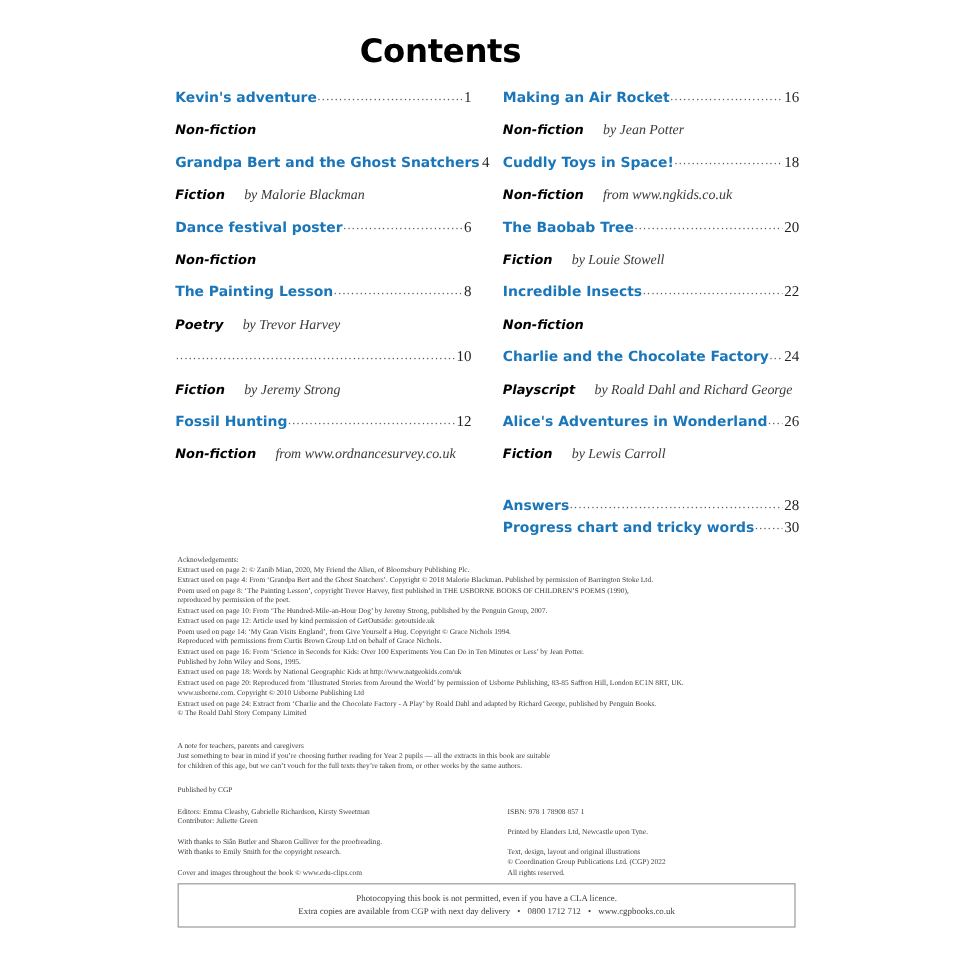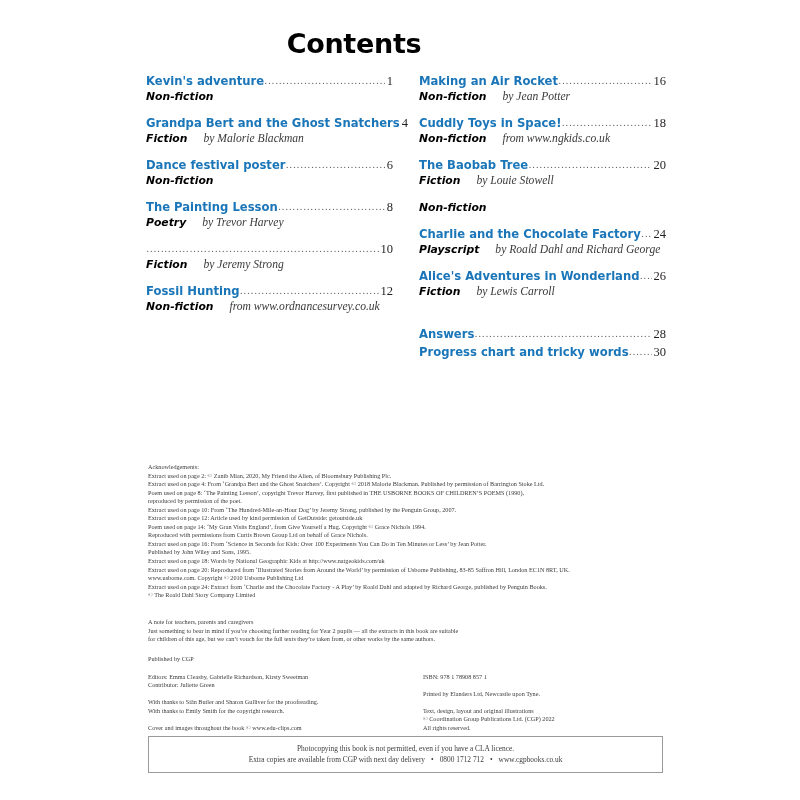--- a/index.html
+++ b/index.html
@@ -22,21 +22,21 @@
     position: absolute;
     left: 0; top: 0;
     width: 800px;
     height: 800px;
     background: #ffffff;
   }
 
   
   .contents-title {
     position: absolute;
-    left: 3px;
+    left: 16px;
     top: 28px;
     width: 702px;
     text-align: center;
     font-family: "DejaVu Sans", sans-serif;
     font-weight: bold;
     font-size: 27px;
     letter-spacing: -0.3px;
     color: #000000;
   }
 
@@ -100,21 +100,21 @@
     font-weight: normal;
     font-size: 12.5px;
     padding-left: 1px;
   }
 
   .toc-sub {
     font-family: "Liberation Serif", serif;
     font-size: 12px;
     line-height: 15px;
     color: #231f20;
-    margin-top: 1px;
+    margin-top: 13px;
     white-space: nowrap;
   }
   .toc-genre {
     font-family: "DejaVu Sans", sans-serif;
     font-weight: bold;
     font-style: italic;
     font-size: 10.8px;
     color: #000000;
   }
   .toc-author {
@@ -246,20 +246,25 @@
         </div>
         <div class="toc-entry">
           <div class="toc-line">
             <span class="toc-titletext">The Baobab Tree</span>
             <span class="toc-dots"></span>
             <span class="toc-page">20</span>
           </div>
           <div class="toc-sub"><span class="toc-genre">Fiction</span><span class="toc-author">by Louie Stowell</span></div>
         </div>
         <div class="toc-entry">
+          <div class="toc-line">
+            <span class="toc-titletext">Incredible Insects</span>
+            <span class="toc-dots"></span>
+            <span class="toc-page">22</span>
+          </div>
           <div class="toc-sub"><span class="toc-genre">Non-fiction</span></div>
         </div>
         <div class="toc-entry">
           <div class="toc-line">
             <span class="toc-titletext">Charlie and the Chocolate Factory</span>
             <span class="toc-dots"></span>
             <span class="toc-page">24</span>
           </div>
           <div class="toc-sub"><span class="toc-genre">Playscript</span><span class="toc-author">by Roald Dahl and Richard George</span></div>
         </div>

